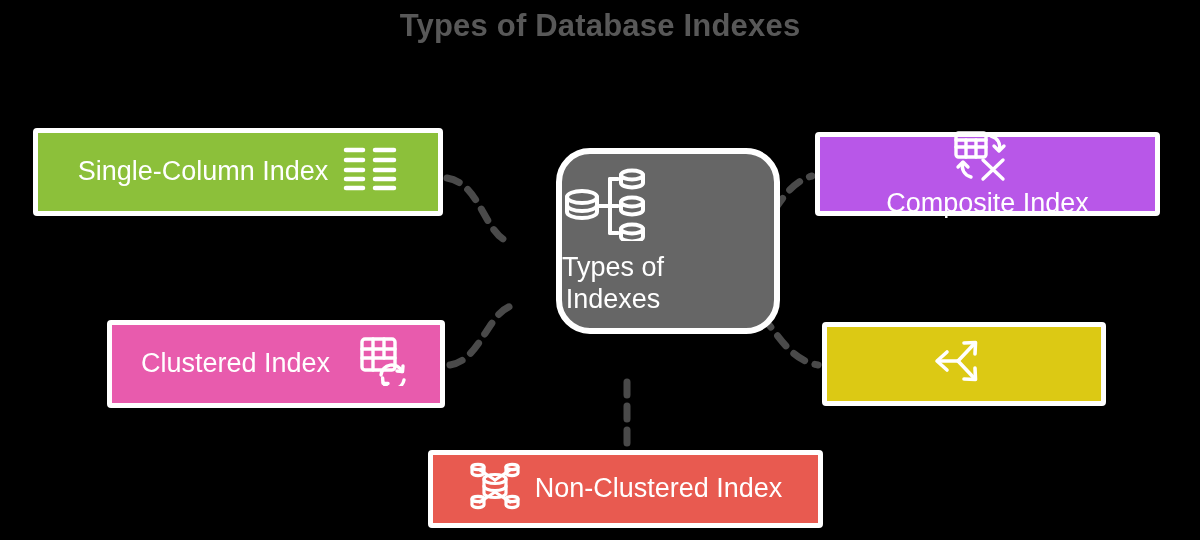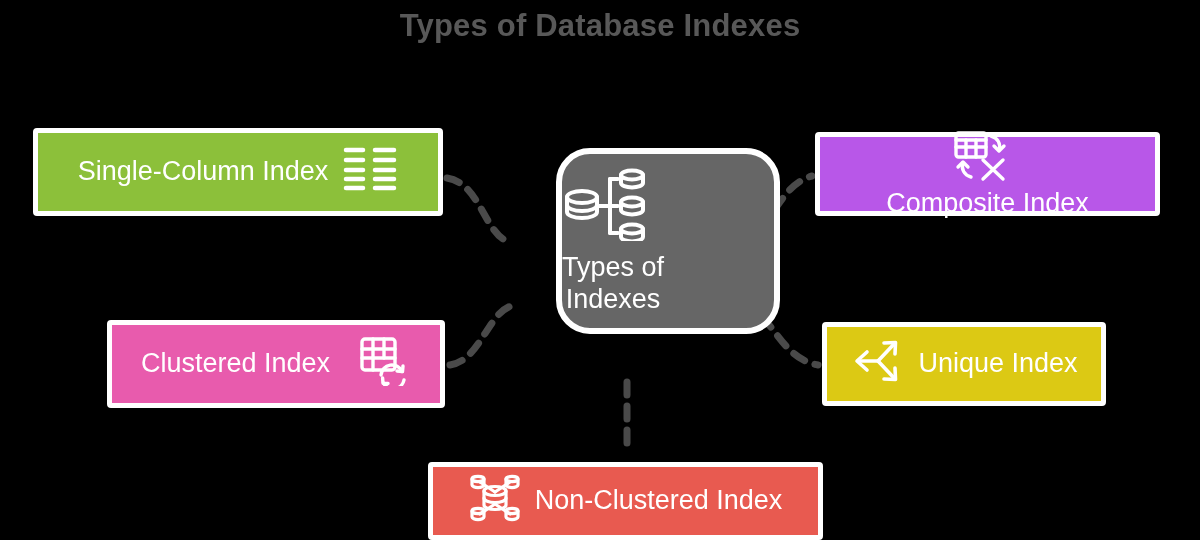--- a/index.html
+++ b/index.html
@@ -92,21 +92,20 @@
   }
   #node-unique {
     left: 822px; top: 322px; width: 284px; height: 84px;
     background: #DCC914;
     justify-content: center;
   }
   #node-nonclustered {
     left: 428px; top: 450px; width: 395px; height: 78px;
     background: #E85A50;
     justify-content: center;
-    margin-top: 12px;
   }
 
   
   #hub {
     position: absolute;
     left: 515px;
     top: 148px;
     width: 224px;
     height: 186px;
     box-sizing: border-box;
@@ -231,21 +230,20 @@
     <span class="ico">
       <svg width="54" height="52" viewBox="0 0 54 52" fill="none" stroke="#ffffff" stroke-width="3.6" stroke-linecap="round" stroke-linejoin="round">
         <path d="M8,26 L28,26"></path>
         <polyline points="17,17 7,26 17,35"></polyline>
         <path d="M28,26 L45,8"></path>
         <polyline points="45,19 45.5,7.5 34,8"></polyline>
         <path d="M28,26 L45,44"></path>
         <polyline points="34,44 45.5,44.5 45,33"></polyline>
       </svg>
     </span>
-    <span class="label">Unique Index</span>
   </div>
 
   <div class="node icon-left" id="node-nonclustered">
     <span class="ico">
       <svg width="52" height="52" viewBox="0 0 52 52" fill="none" stroke="#ffffff" stroke-width="3.2" stroke-linecap="round" stroke-linejoin="round">
 
         <path d="M11,10 L26,20"></path>
         <path d="M41,10 L26,20"></path>
         <path d="M11,42 L26,32"></path>
         <path d="M41,42 L26,32"></path>

